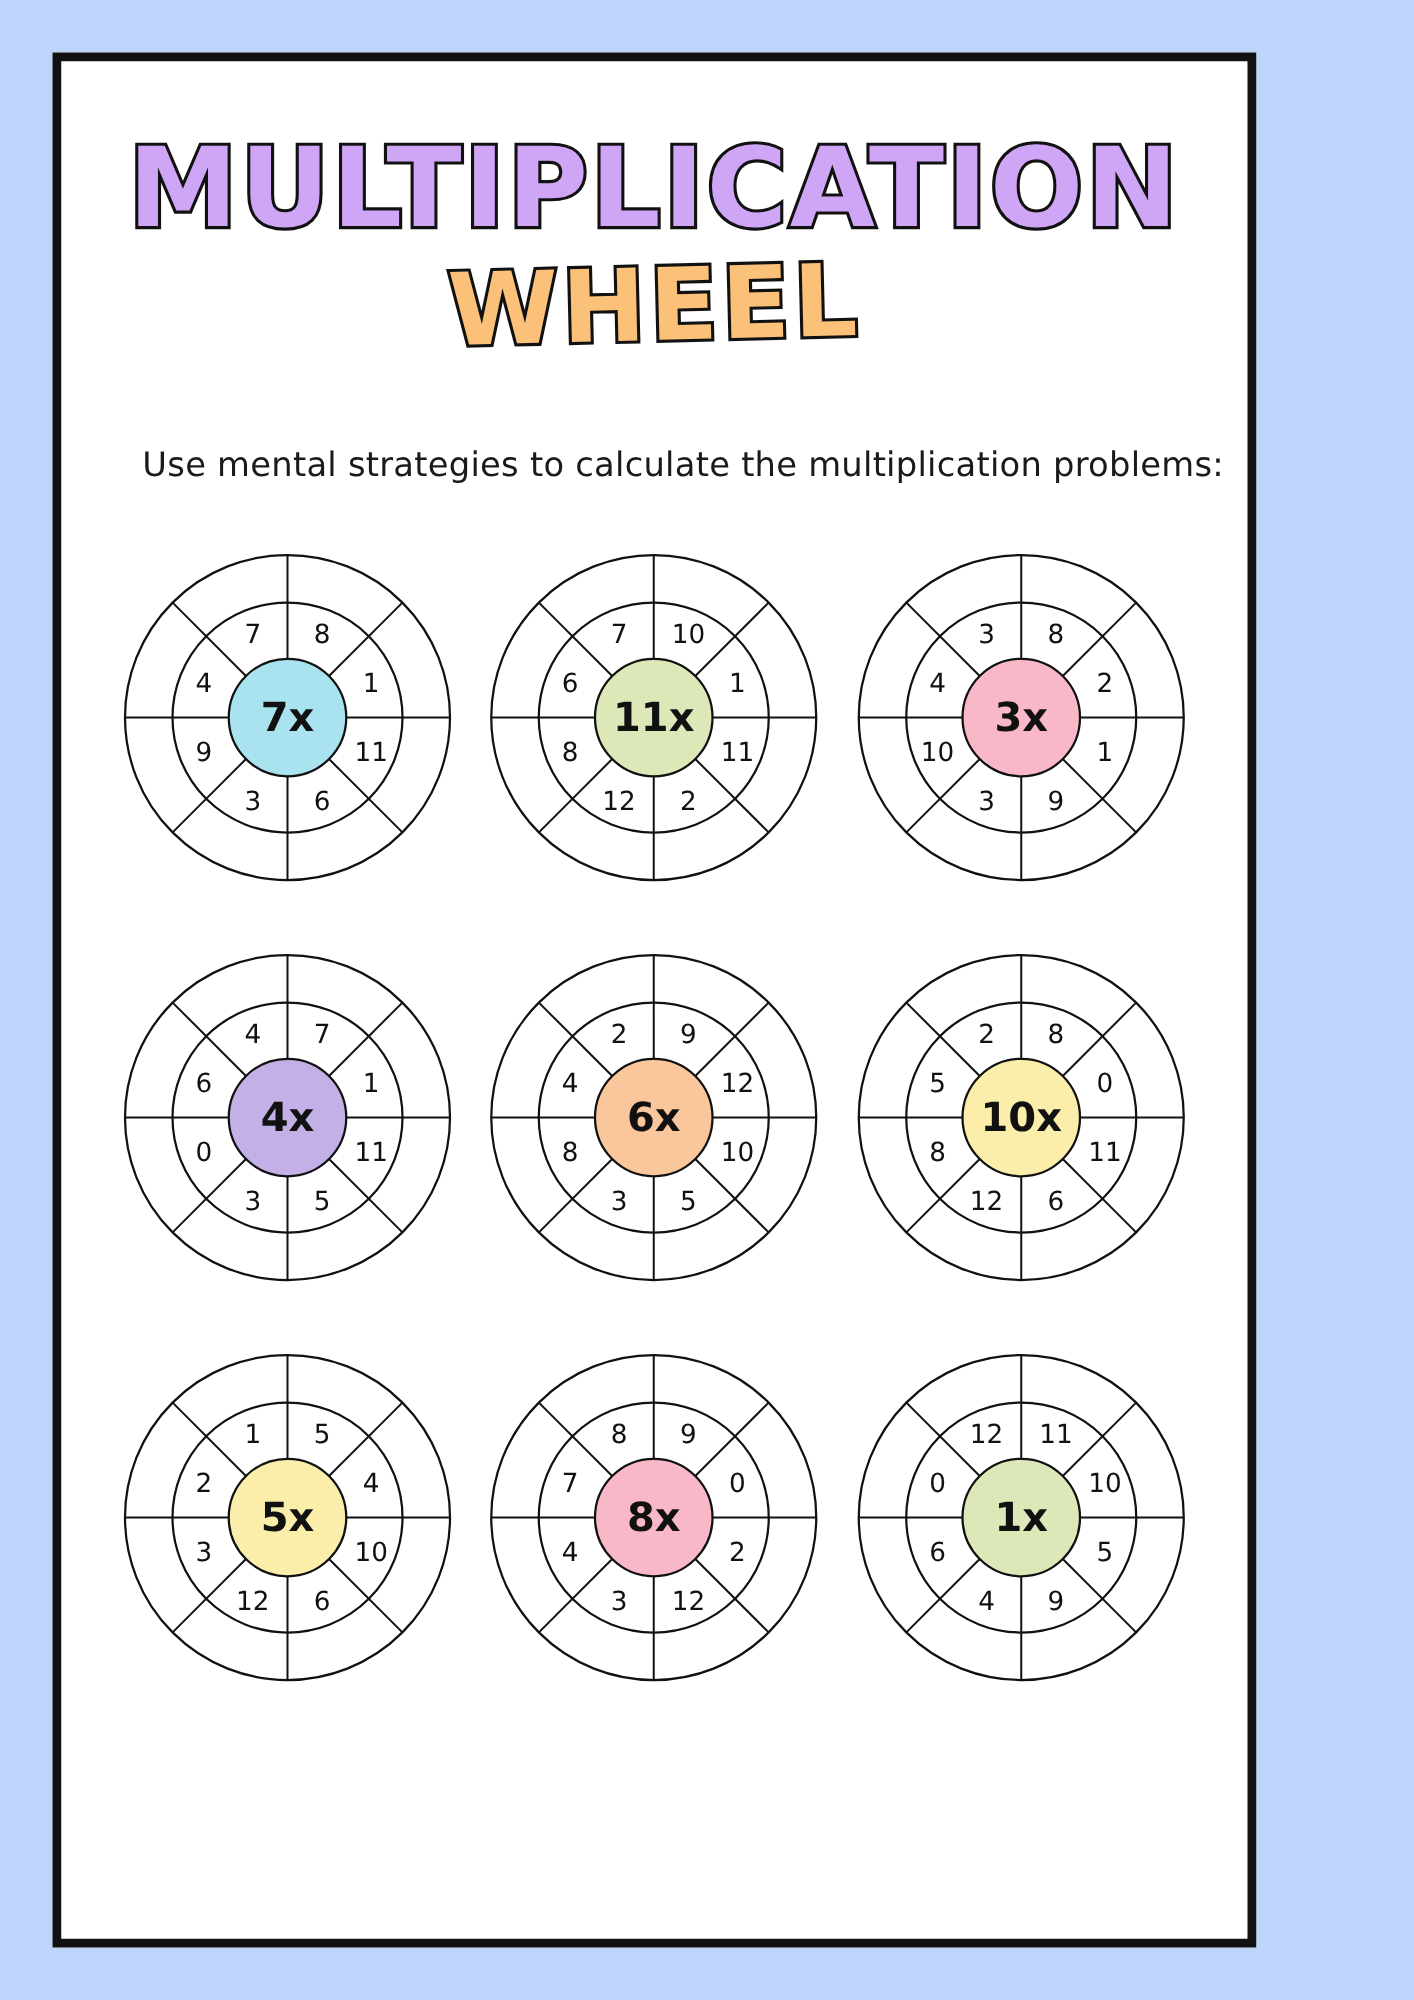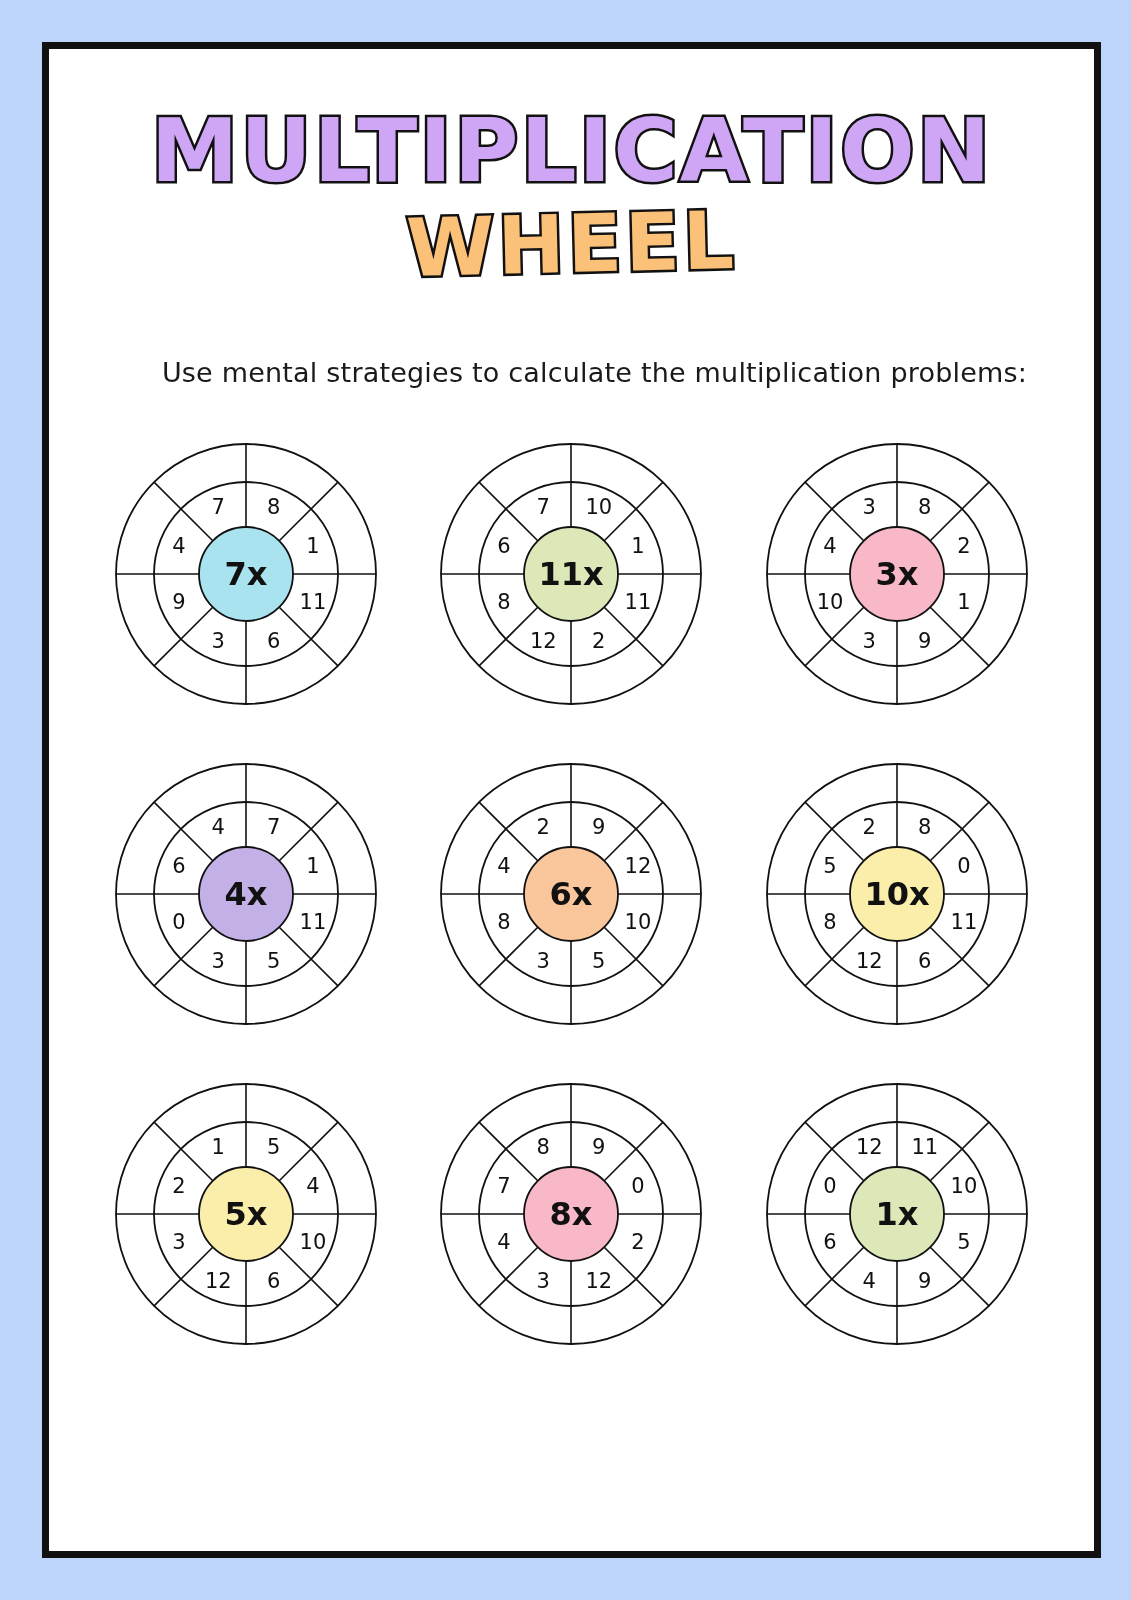--- a/index.html
+++ b/index.html
@@ -10,21 +10,21 @@
     width: 1131px;
     height: 1600px;
     background: #bdd4fb;
     font-family: "Liberation Sans", sans-serif;
     overflow: hidden;
   }
   .page {
     position: absolute;
     left: 42px;
     top: 42px;
-    width: 1059px;
+    width: 963px;
     height: 1516px;
     background: #ffffff;
     border: 7px solid #111111;
     box-sizing: border-box;
   }
   .title-block {
     margin-top: 58px;
     text-align: center;
     user-select: none;
   }

